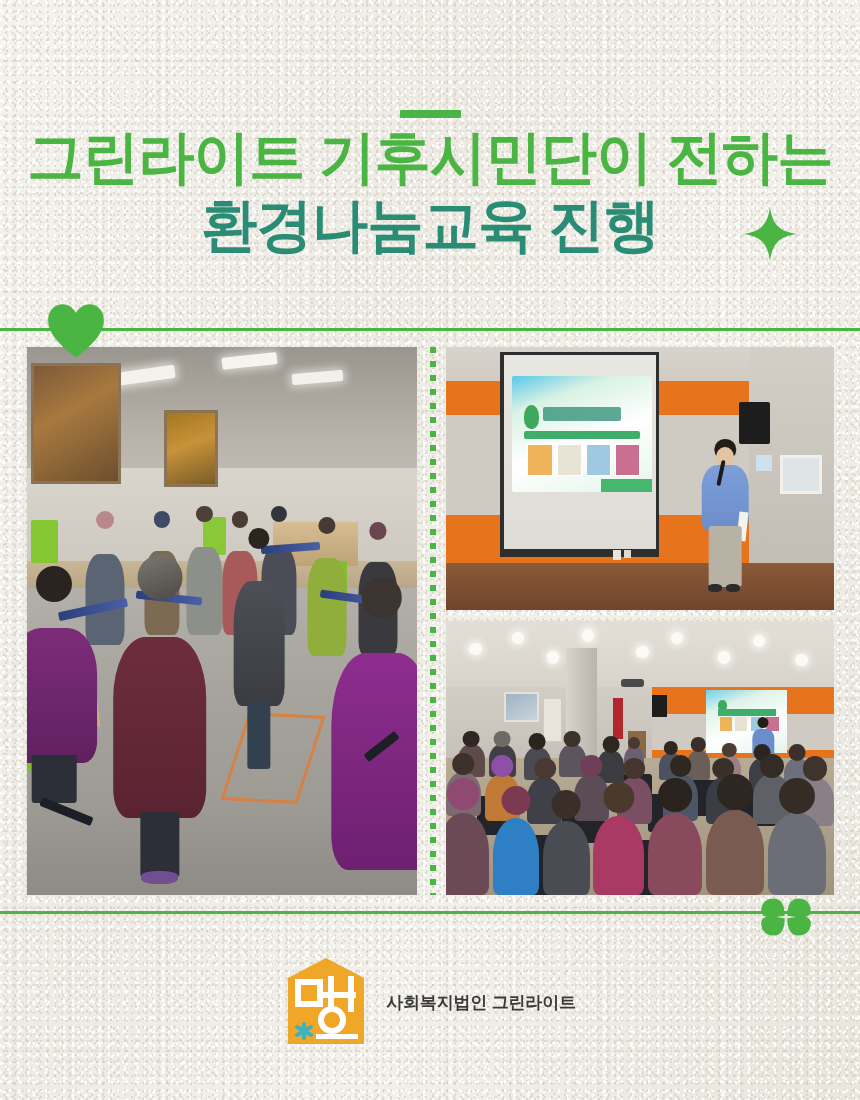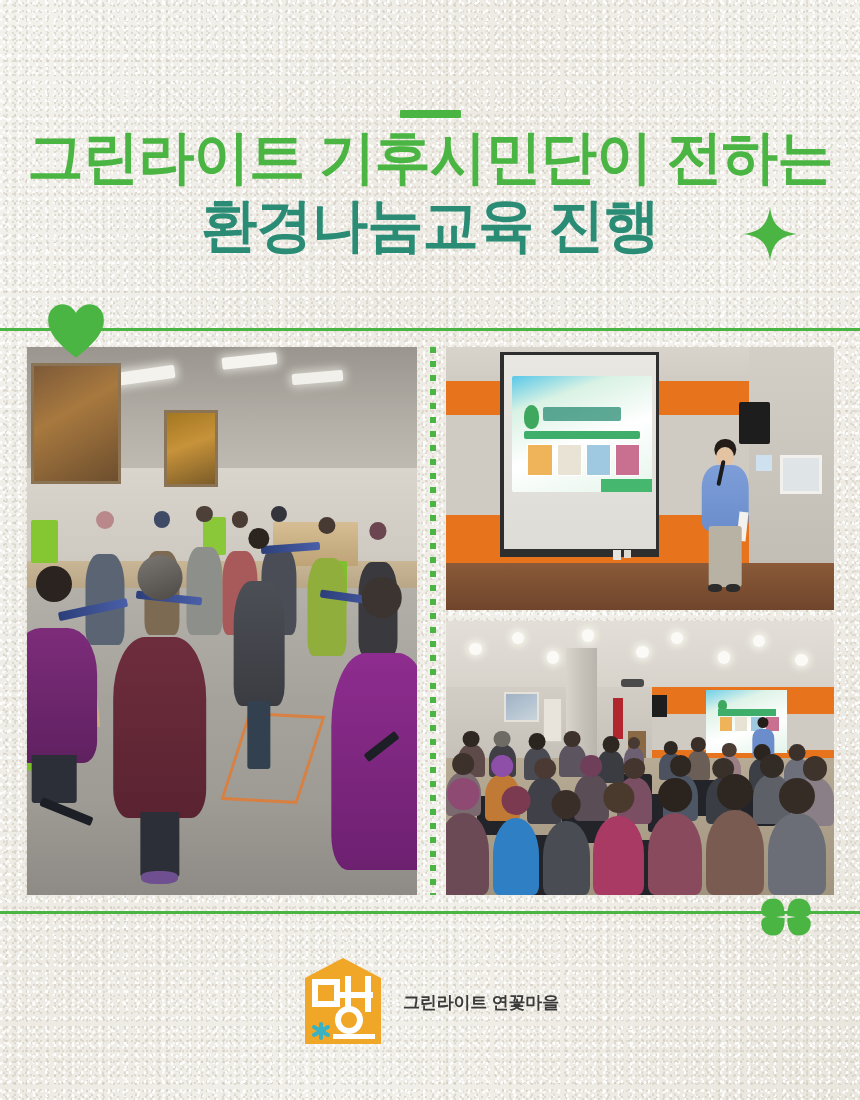--- a/index.html
+++ b/index.html
@@ -613,18 +613,18 @@
       <circle cx="48" cy="64" r="11" fill="none" stroke="#FFFFFF" stroke-width="6"></circle>
       <rect x="32" y="78" width="42" height="5" fill="#FFFFFF"></rect>
       <g stroke="#39B3C4" stroke-width="4" stroke-linecap="round">
         <line x1="20" y1="68" x2="20" y2="82"></line>
         <line x1="13" y1="71" x2="27" y2="79"></line>
         <line x1="27" y1="71" x2="13" y2="79"></line>
       </g>
     </svg>
 
     <div class="footer-text">
-      <span class="footer-sub">그린라이트 연꽃마을</span>
+      <span class="footer-sub">사회복지법인 그린라이트</span>
     </div>
 
   </div>
 
 </div>
 
 </body></html>

